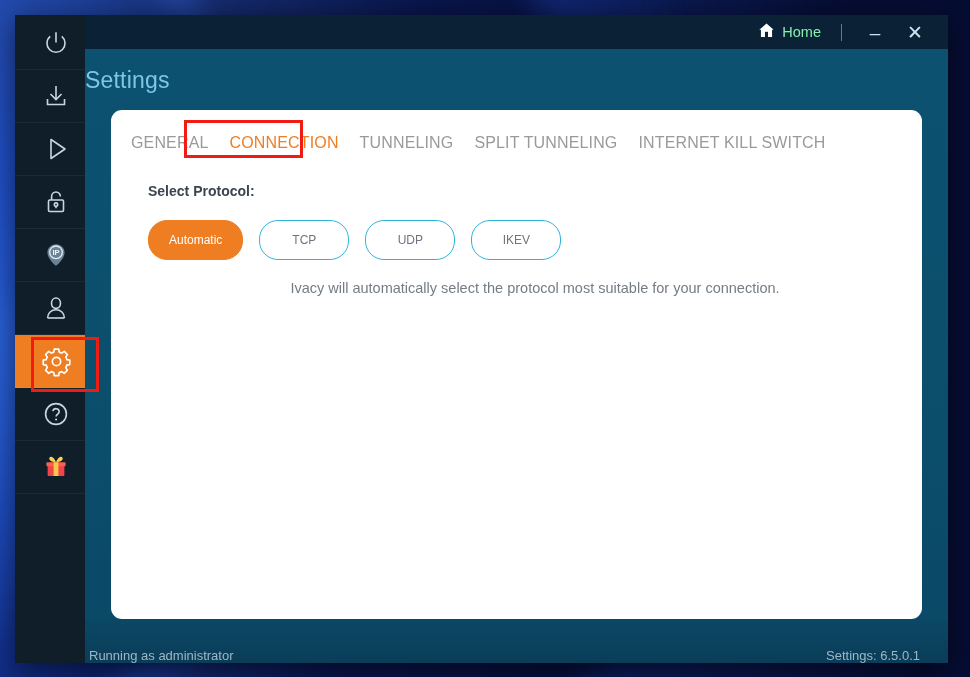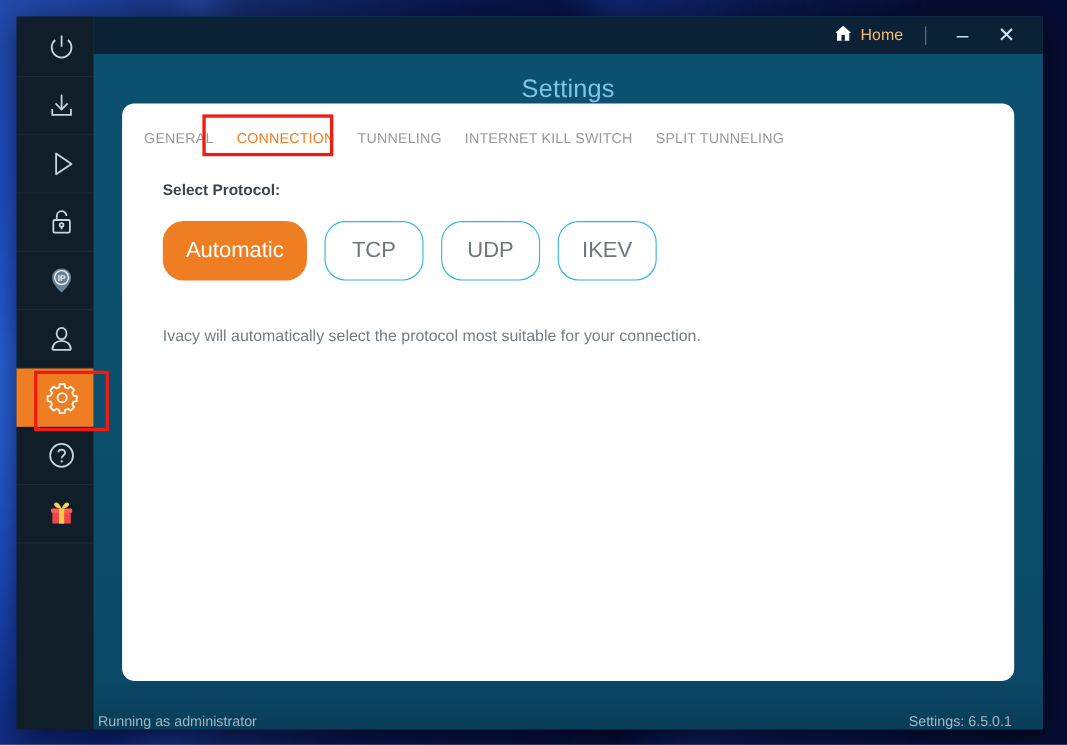--- a/index.html
+++ b/index.html
@@ -112,21 +112,21 @@
     display: flex;
     align-items: center;
     justify-content: flex-end;
     padding-right: 16px;
     flex: 0 0 34px;
   }
   #home-button {
     display: flex;
     align-items: center;
     gap: 7px;
-    color: #fdba74;
+    color: #86efac;
     font-size: 14.5px;
     padding: 2px 4px;
   }
   #titlebar .tb-divider {
     width: 1px;
     height: 17px;
     background: #5c7d91;
     margin: 0 16px 0 16px;
   }
   .win-btn {
@@ -135,26 +135,27 @@
     display: flex;
     align-items: center;
     justify-content: center;
     color: #cfe1ec;
   }
   .win-btn.min-btn { font-size: 19px; line-height: 1; }
   .win-btn.close-btn { font-size: 19px; line-height: 1; font-weight: 400; margin-left: 6px; }
 
   
   #settings-title {
-    text-align: center;
+    text-align: left;
     color: #7fc5e8;
     font-size: 23px;
     font-weight: 400;
     letter-spacing: .2px;
     padding-top: 18px;
+    padding-bottom: 16px;
   }
 
   
   #content-card {
     margin: 0 26px 0 26px;
     background: #ffffff;
     border-radius: 11px;
     flex: 1;
     position: relative;
     padding: 22px 0 0 0;
@@ -163,21 +164,21 @@
 
   
   #tabs {
     display: flex;
     align-items: center;
     gap: 19px;
     padding-left: 19px;
     position: relative;
   }
   .tab {
-    font-size: 13px;
+    font-size: 16px;
     color: #9a9a9a;
     letter-spacing: .15px;
     white-space: nowrap;
     padding: 2px 1px;
   }
   .tab.active { color: #ef7d22; }
   #tab-annotation {
     position: absolute;
     left: 73px;
     top: -12px;
@@ -190,42 +191,43 @@
   
   #protocol-section { padding: 29px 0 0 37px; }
   #protocol-label {
     font-size: 14px;
     color: #3c4450;
     font-weight: bold;
     margin-bottom: 21px;
   }
   #protocol-options { display: flex; gap: 16px; }
   .pill {
-    height: 54px;
+    height: 40px;
     min-width: 90px;
     border-radius: 19px;
     border: 1.4px solid #2eb5db;
     background: #ffffff;
     color: #6d7680;
-    font-size: 20px;
+    font-size: 12px;
     display: flex;
     align-items: center;
     justify-content: center;
     padding: 0 20px;
     white-space: nowrap;
   }
   .pill.selected {
     background: #ef7d22;
     border-color: #ef7d22;
     color: #ffffff;
   }
   #protocol-description {
-    margin-top: 43px;
+    margin-top: 20px;
     font-size: 14.5px;
     color: #747c86;
+    text-align: center;
   }
 
   
   #footer {
     height: 44px;
     flex: 0 0 44px;
     display: flex;
     align-items: flex-end;
     justify-content: space-between;
     padding: 0 28px 0 4px;
@@ -365,22 +367,22 @@
       </div>
 
       <div id="settings-title">Settings</div>
 
       <div id="content-card">
 
         <div id="tabs">
           <div class="tab">GENERAL</div>
           <div class="tab active">CONNECTION</div>
           <div class="tab">TUNNELING</div>
+          <div class="tab">SPLIT TUNNELING</div>
           <div class="tab">INTERNET KILL SWITCH</div>
-          <div class="tab">SPLIT TUNNELING</div>
           <div id="tab-annotation"></div>
         </div>
 
         <div id="protocol-section">
           <div id="protocol-label">Select Protocol:</div>
 
           <div id="protocol-options">
             <div class="pill selected">Automatic</div>
             <div class="pill">TCP</div>
             <div class="pill">UDP</div>

